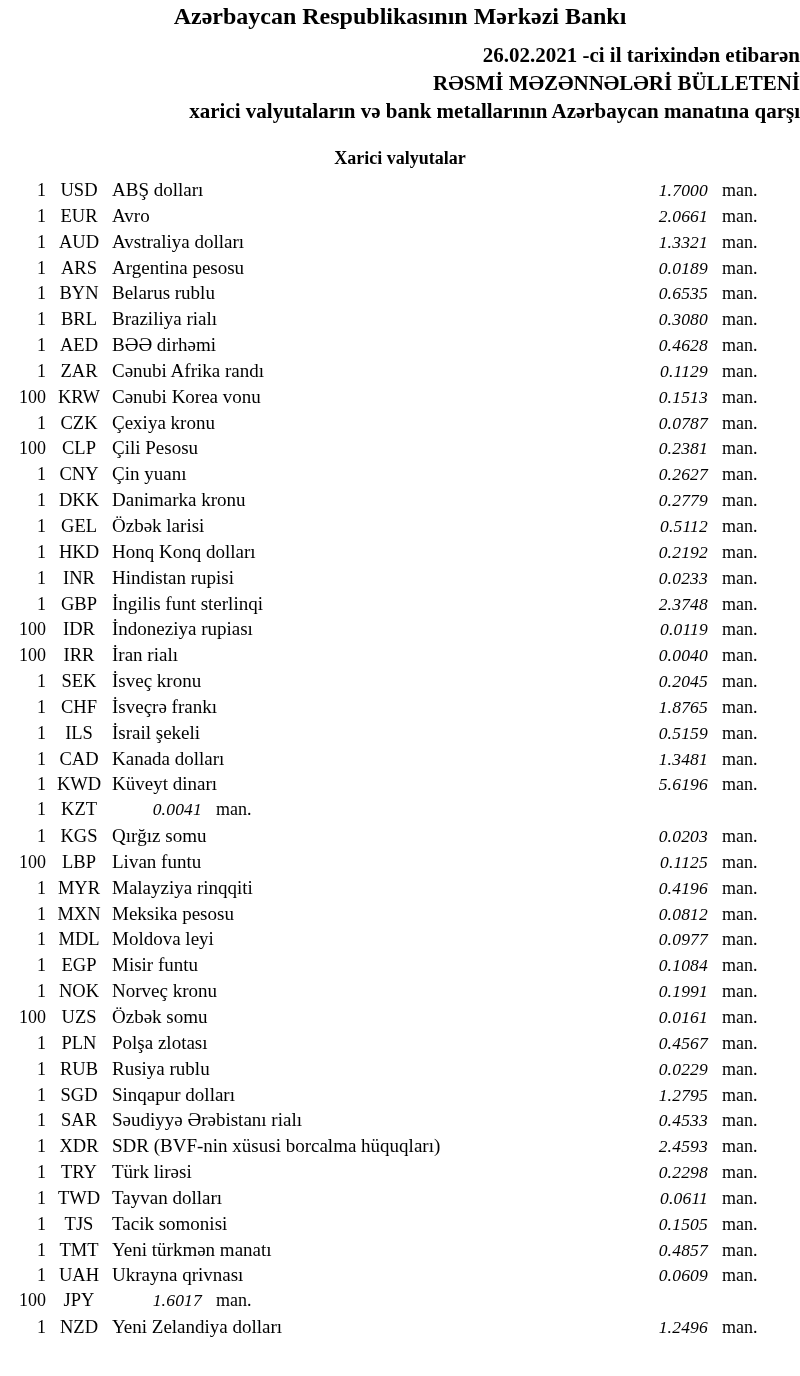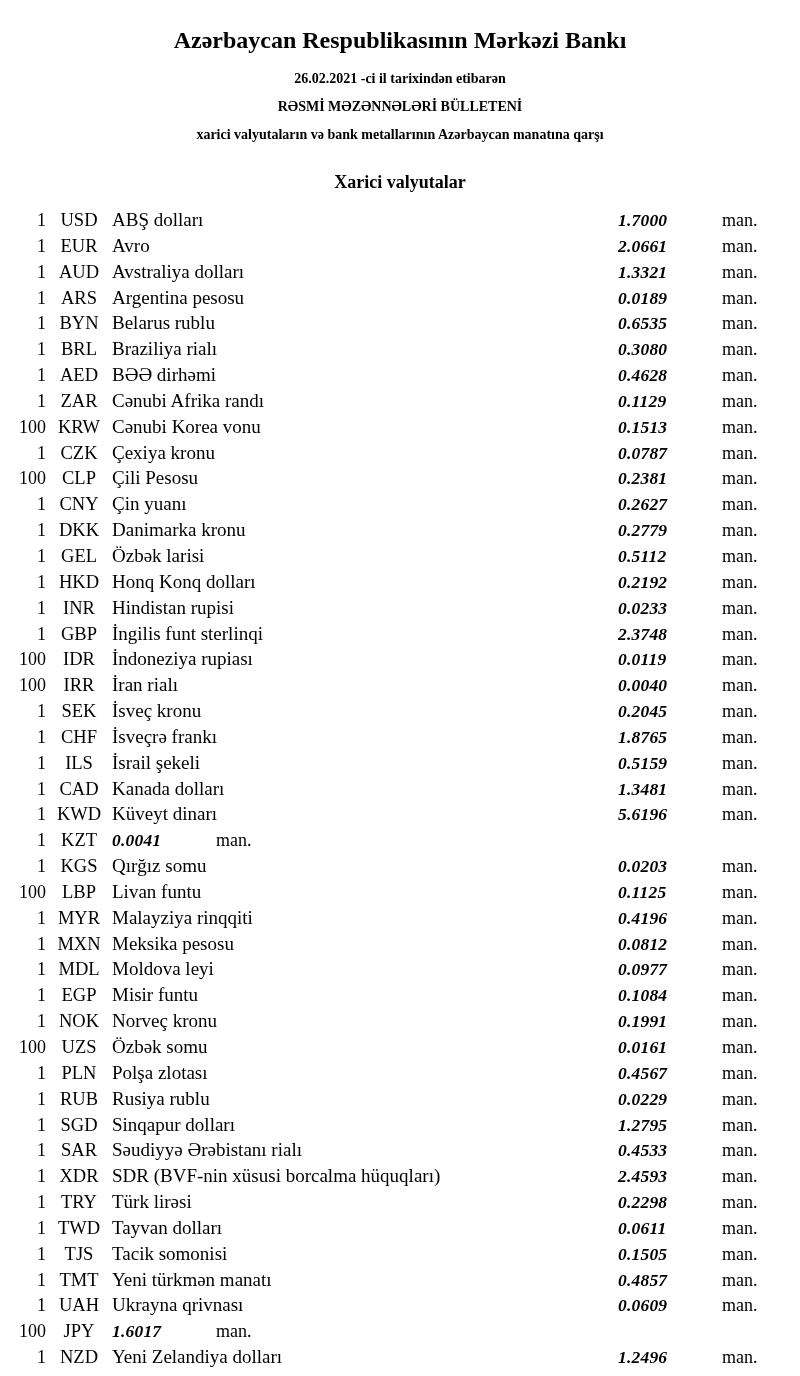--- a/index.html
+++ b/index.html
@@ -8,32 +8,32 @@
     background: #ffffff;
     color: #000000;
     font-family: "Liberation Serif", "DejaVu Serif", serif;
   }
   .page {
     width: 800px;
     height: 1376px;
     background: #ffffff;
     overflow: hidden;
   }
-  .doc-header { padding-top: 25px; }
+  .doc-header { padding-top: 1px; }
   .doc-title {
     text-align: center;
     font-weight: bold;
     font-size: 24px;
     line-height: 30px;
     margin-bottom: 10px;
   }
   .doc-sub {
-    text-align: center;
+    text-align: right;
     font-weight: bold;
-    font-size: 14px;
+    font-size: 21px;
     line-height: 28px;
   }
   .section-title {
     text-align: center;
     font-weight: bold;
     font-size: 18px;
     line-height: 20px;
     margin-top: 23px;
     margin-bottom: 11px;
   }
@@ -59,26 +59,25 @@
     font-size: 18.5px;
     flex: 0 0 auto;
   }
   .name {
     flex: 1 1 auto;
     overflow: hidden;
   }
   .rate {
     flex: 0 0 auto;
     width: 90px;
-    text-align: left;
-    font-weight: bold;
+    text-align: right;
+    font-weight: normal;
     font-style: italic;
     font-size: 17.5px;
     letter-spacing: 0.2px;
-    margin-top: 7px;
   }
   .unit {
     flex: 0 0 auto;
     width: 48px;
     margin-left: 14px;
     font-size: 18px;
   }
 </style>
 </head>
 <body>

